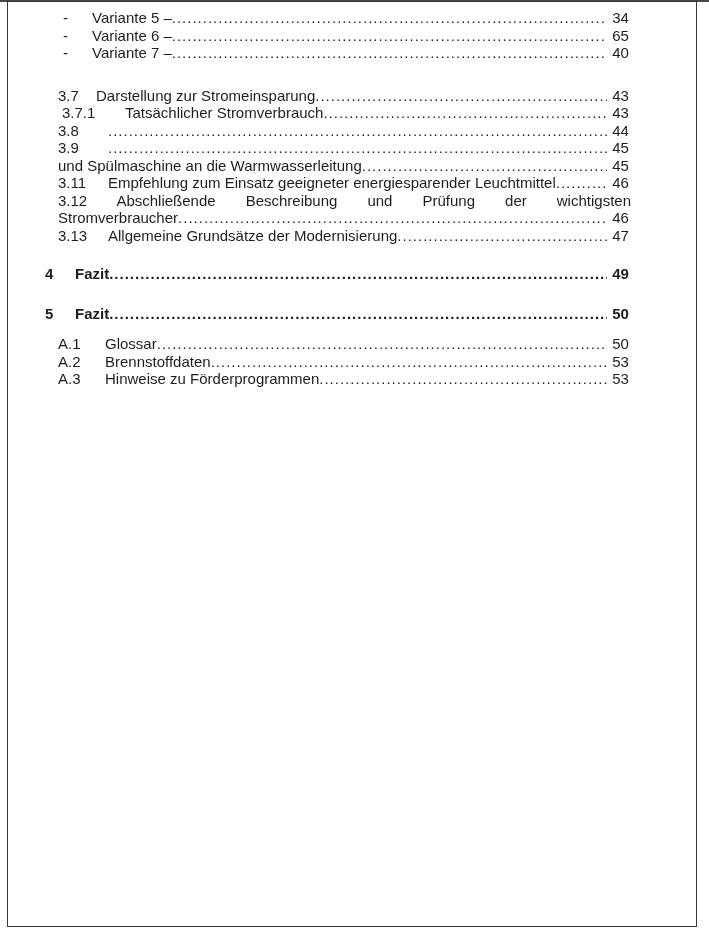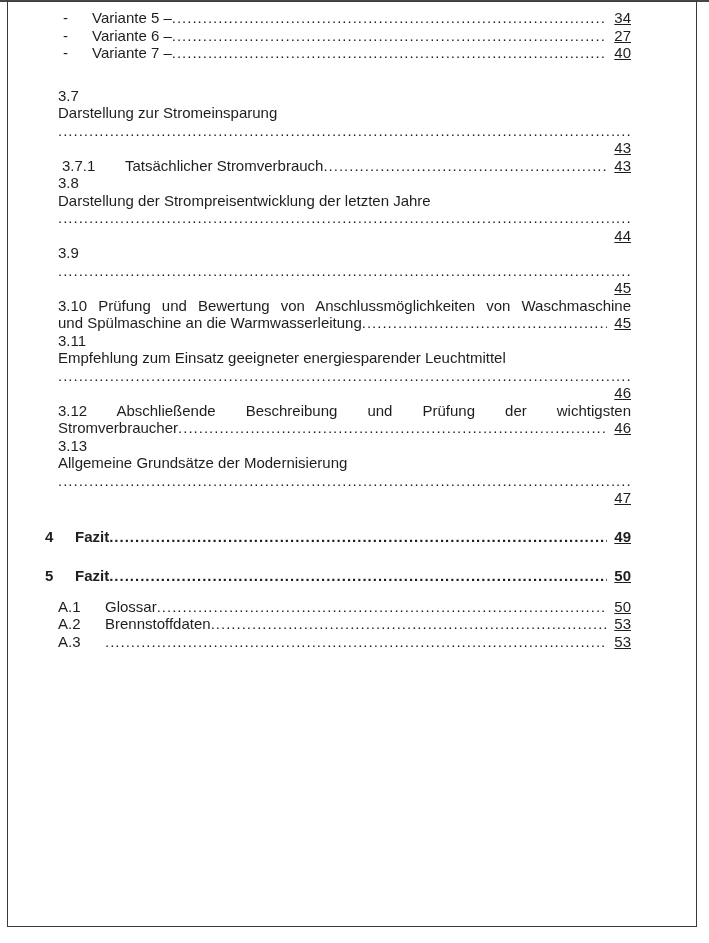--- a/index.html
+++ b/index.html
@@ -32,24 +32,24 @@
   .num { flex: 0 0 auto; }
   .lbl { flex: 0 0 auto; white-space: nowrap; }
   .leader {
     flex: 1 1 auto; min-width: 0;
     overflow: hidden; white-space: nowrap;
     letter-spacing: 1px;
   }
   .leader::before {
     content: "..........................................................................................................................................................................";
   }
-  .pg { flex: 0 0 auto; min-width: 21px; text-align: right; padding-left: 3px; white-space: nowrap; text-decoration: underline; }
+  .pg { flex: 0 0 auto; min-width: 21px; text-align: center; padding-left: 3px; white-space: nowrap; }
 
   .var { margin-left: 18px; }  .var .num { width: 29px; }
-  .s3  { margin-left: 13px; flex-direction: column; }  .s3 .num  { width: 50px; }
+  .s3  { margin-left: 13px; }  .s3 .num  { width: 50px; }
   .s3.tight .num { width: 38px; }
   .sub { margin-left: 17px; }  .sub .num { width: 63px; }
   .app { margin-left: 13px; }  .app .num { width: 47px; }
   .chap { font-weight: bold; } .chap .num { width: 30px; }
 
   .wrapblock { margin-left: 13px; }
   .jline { text-align: justify; text-align-last: justify; }
 
   .g-section3  { margin-top: 25px; }
   .g-fazit     { margin-top: 21px; }
@@ -68,21 +68,21 @@
     <div class="entry var">
       <span class="num">-</span>
       <span class="lbl">Variante 5 –</span>
       <span class="leader"></span>
       <span class="pg">34</span>
     </div>
     <div class="entry var">
       <span class="num">-</span>
       <span class="lbl">Variante 6 –</span>
       <span class="leader"></span>
-      <span class="pg">27</span>
+      <span class="pg">65</span>
     </div>
     <div class="entry var">
       <span class="num">-</span>
       <span class="lbl">Variante 7 –</span>
       <span class="leader"></span>
       <span class="pg">40</span>
     </div>
   </div>
 
   <div class="group g-section3">
@@ -93,31 +93,29 @@
       <span class="pg">43</span>
     </div>
     <div class="entry sub">
       <span class="num">3.7.1</span>
       <span class="lbl">Tatsächlicher Stromverbrauch</span>
       <span class="leader"></span>
       <span class="pg">43</span>
     </div>
     <div class="entry s3">
       <span class="num">3.8</span>
-      <span class="lbl">Darstellung der Strompreisentwicklung der letzten Jahre</span>
       <span class="leader"></span>
       <span class="pg">44</span>
     </div>
     <div class="entry s3">
       <span class="num">3.9</span>
       <span class="leader"></span>
       <span class="pg">45</span>
     </div>
     <div class="wrapblock">
-      <div class="jline">3.10 Prüfung und Bewertung von Anschlussmöglichkeiten von Waschmaschine</div>
       <div class="entry">
         <span class="lbl">und Spülmaschine an die Warmwasserleitung</span>
         <span class="leader"></span>
         <span class="pg">45</span>
       </div>
     </div>
     <div class="entry s3">
       <span class="num">3.11</span>
       <span class="lbl">Empfehlung zum Einsatz geeigneter energiesparender Leuchtmittel</span>
       <span class="leader"></span>
@@ -165,18 +163,19 @@
       <span class="pg">50</span>
     </div>
     <div class="entry app">
       <span class="num">A.2</span>
       <span class="lbl">Brennstoffdaten</span>
       <span class="leader"></span>
       <span class="pg">53</span>
     </div>
     <div class="entry app">
       <span class="num">A.3</span>
+      <span class="lbl">Hinweise zu Förderprogrammen</span>
       <span class="leader"></span>
       <span class="pg">53</span>
     </div>
   </div>
 
 </div>
 
 </body></html>

